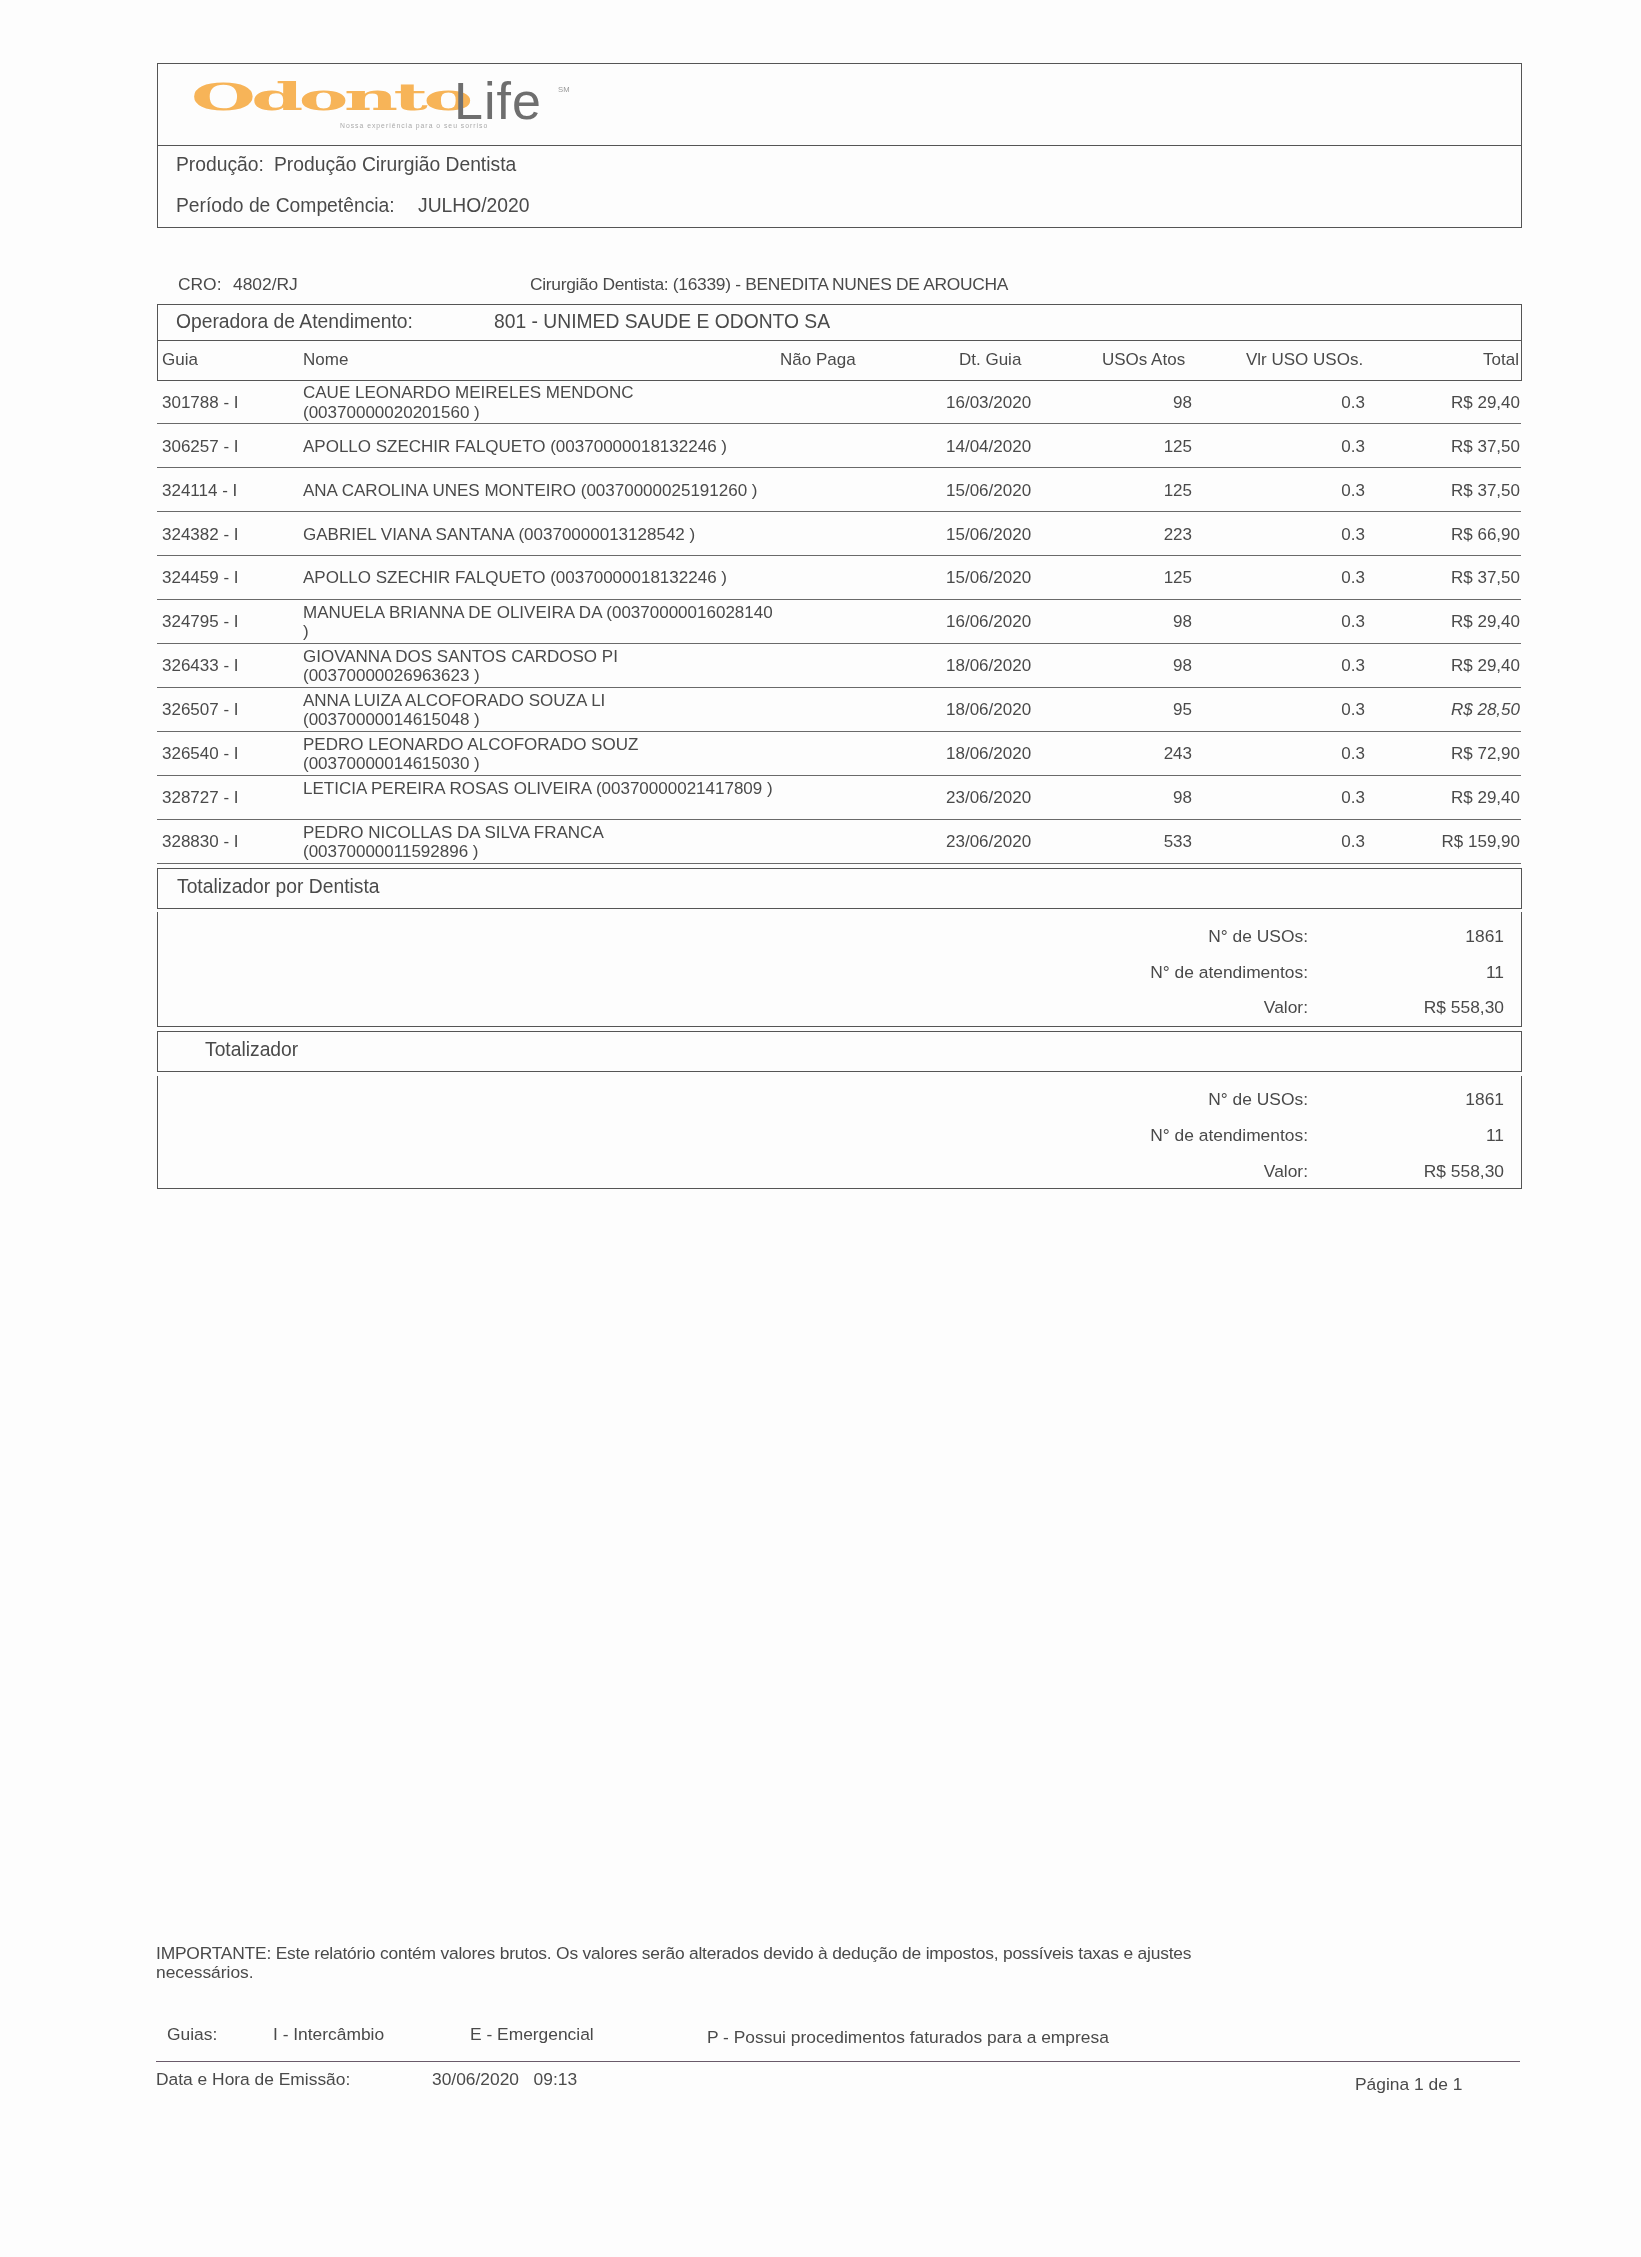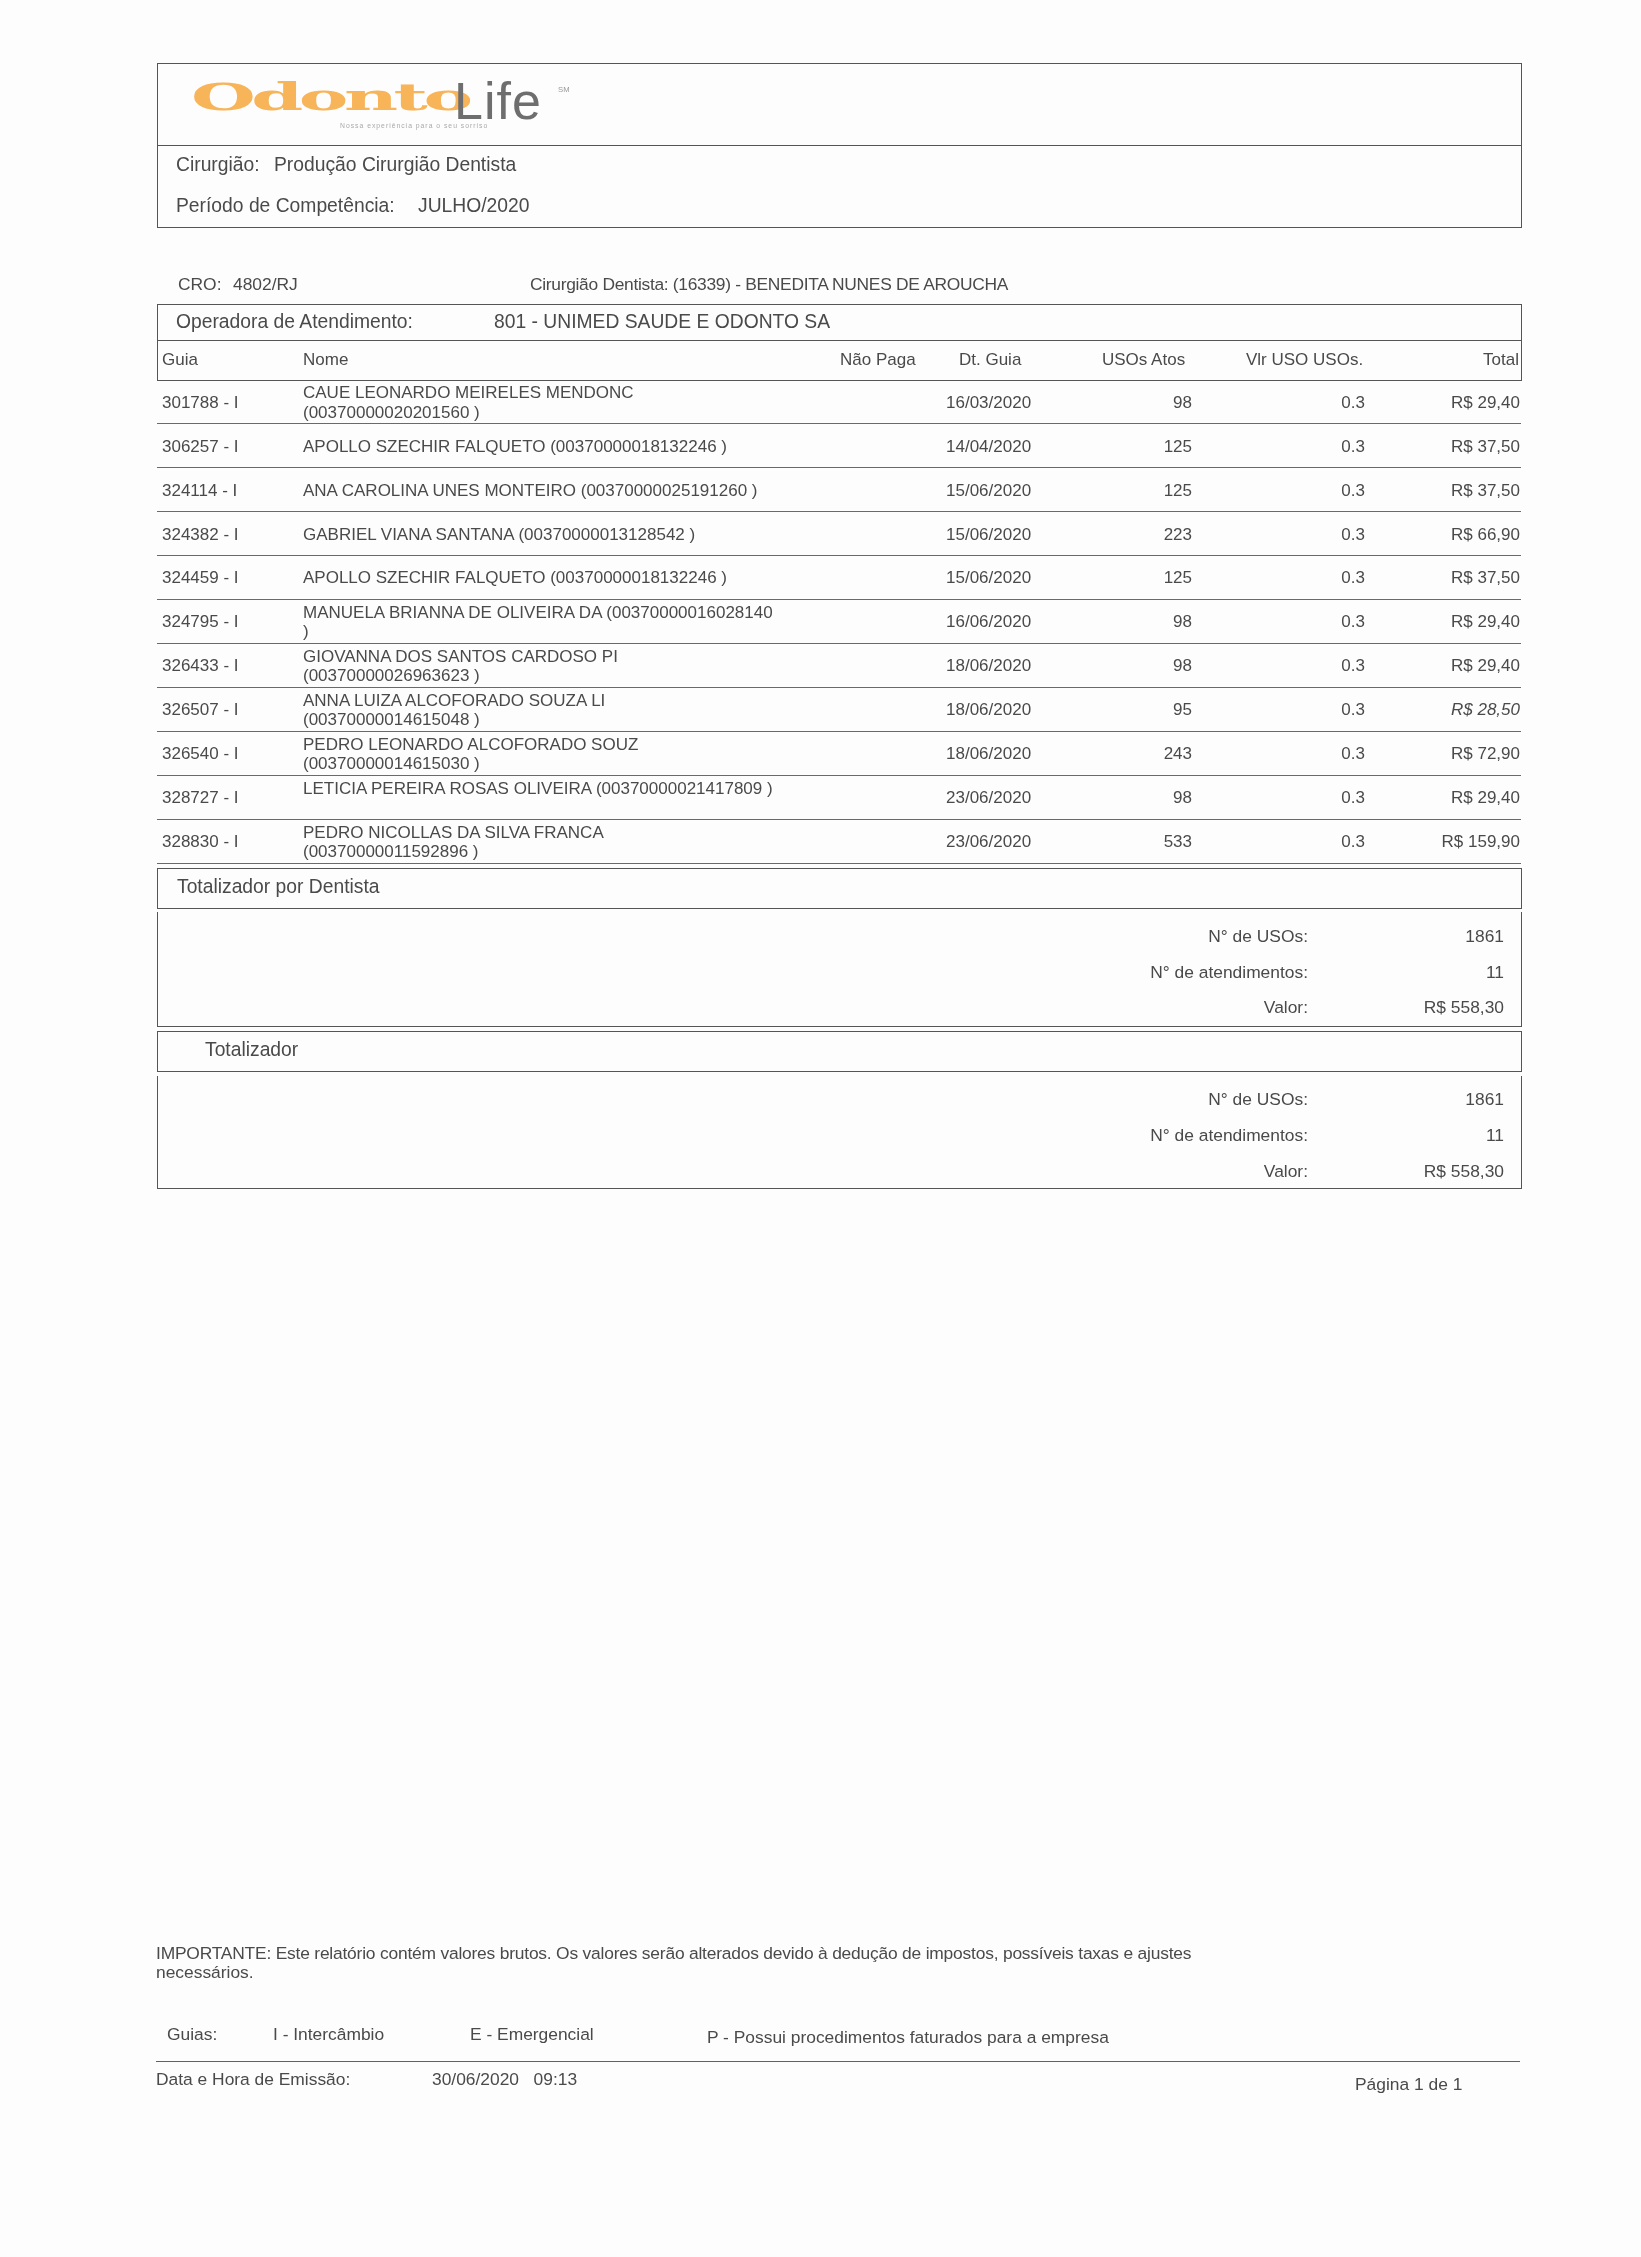--- a/index.html
+++ b/index.html
@@ -25,38 +25,38 @@
 <div class="box" style="left:157px;top:63px;width:1365px;height:165px;"></div>
 <div class="hline" style="left:157px;top:145px;width:1365px;"></div>
 
 <div>
   <span class="logo-odonto">Odonto</span>
   <span class="logo-life">Life</span>
   <span class="logo-tm">SM</span>
   <span class="logo-tag">Nossa experiência para o seu sorriso</span>
 </div>
 
-<span class="t f20" style="left:176px;top:154px;">Cirurgião:</span>
+<span class="t f20" style="left:176px;top:154px;">Produção:</span>
 <span class="t f20" style="left:274px;top:154px;">Produção Cirurgião Dentista</span>
 <span class="t f20" style="left:176px;top:195px;">Período de Competência:</span>
 <span class="t f20" style="left:418px;top:195px;">JULHO/2020</span>
 
 <span class="t f18" style="left:178px;top:274px;">CRO:</span>
 <span class="t f18" style="left:233px;top:274px;">4802/RJ</span>
 <span class="t f18" style="left:530px;top:274px;letter-spacing:-0.3px;">Cirurgião Dentista: (16339) - BENEDITA NUNES DE AROUCHA</span>
 
 <div class="box" style="left:157px;top:304px;width:1365px;height:77px;"></div>
 <div class="hline" style="left:157px;top:340px;width:1365px;"></div>
 <span class="t f20" style="left:176px;top:311px;">Operadora de Atendimento:</span>
 <span class="t f20" style="left:494px;top:311px;">801 - UNIMED SAUDE E ODONTO SA</span>
 
 <div>
   <span class="t f17" style="left:162px;top:350px;">Guia</span>
   <span class="t f17" style="left:303px;top:350px;">Nome</span>
-  <span class="t f17" style="left:840px;top:350px;">Não Paga</span>
+  <span class="t f17" style="left:780px;top:350px;">Não Paga</span>
   <span class="t f17" style="left:959px;top:350px;">Dt. Guia</span>
   <span class="t f17" style="left:1102px;top:350px;">USOs Atos</span>
   <span class="t f17" style="left:1246px;top:350px;">Vlr USO USOs.</span>
   <span class="t f17 r" style="left:1419px;width:100px;top:350px;">Total</span>
 </div>
 
 <div id="rows">
     <div>
       <span class="t f17" style="left: 162px; top: 393px;">301788 - I</span>
       <span class="t f17" style="left: 946px; top: 393px;">16/03/2020</span>

